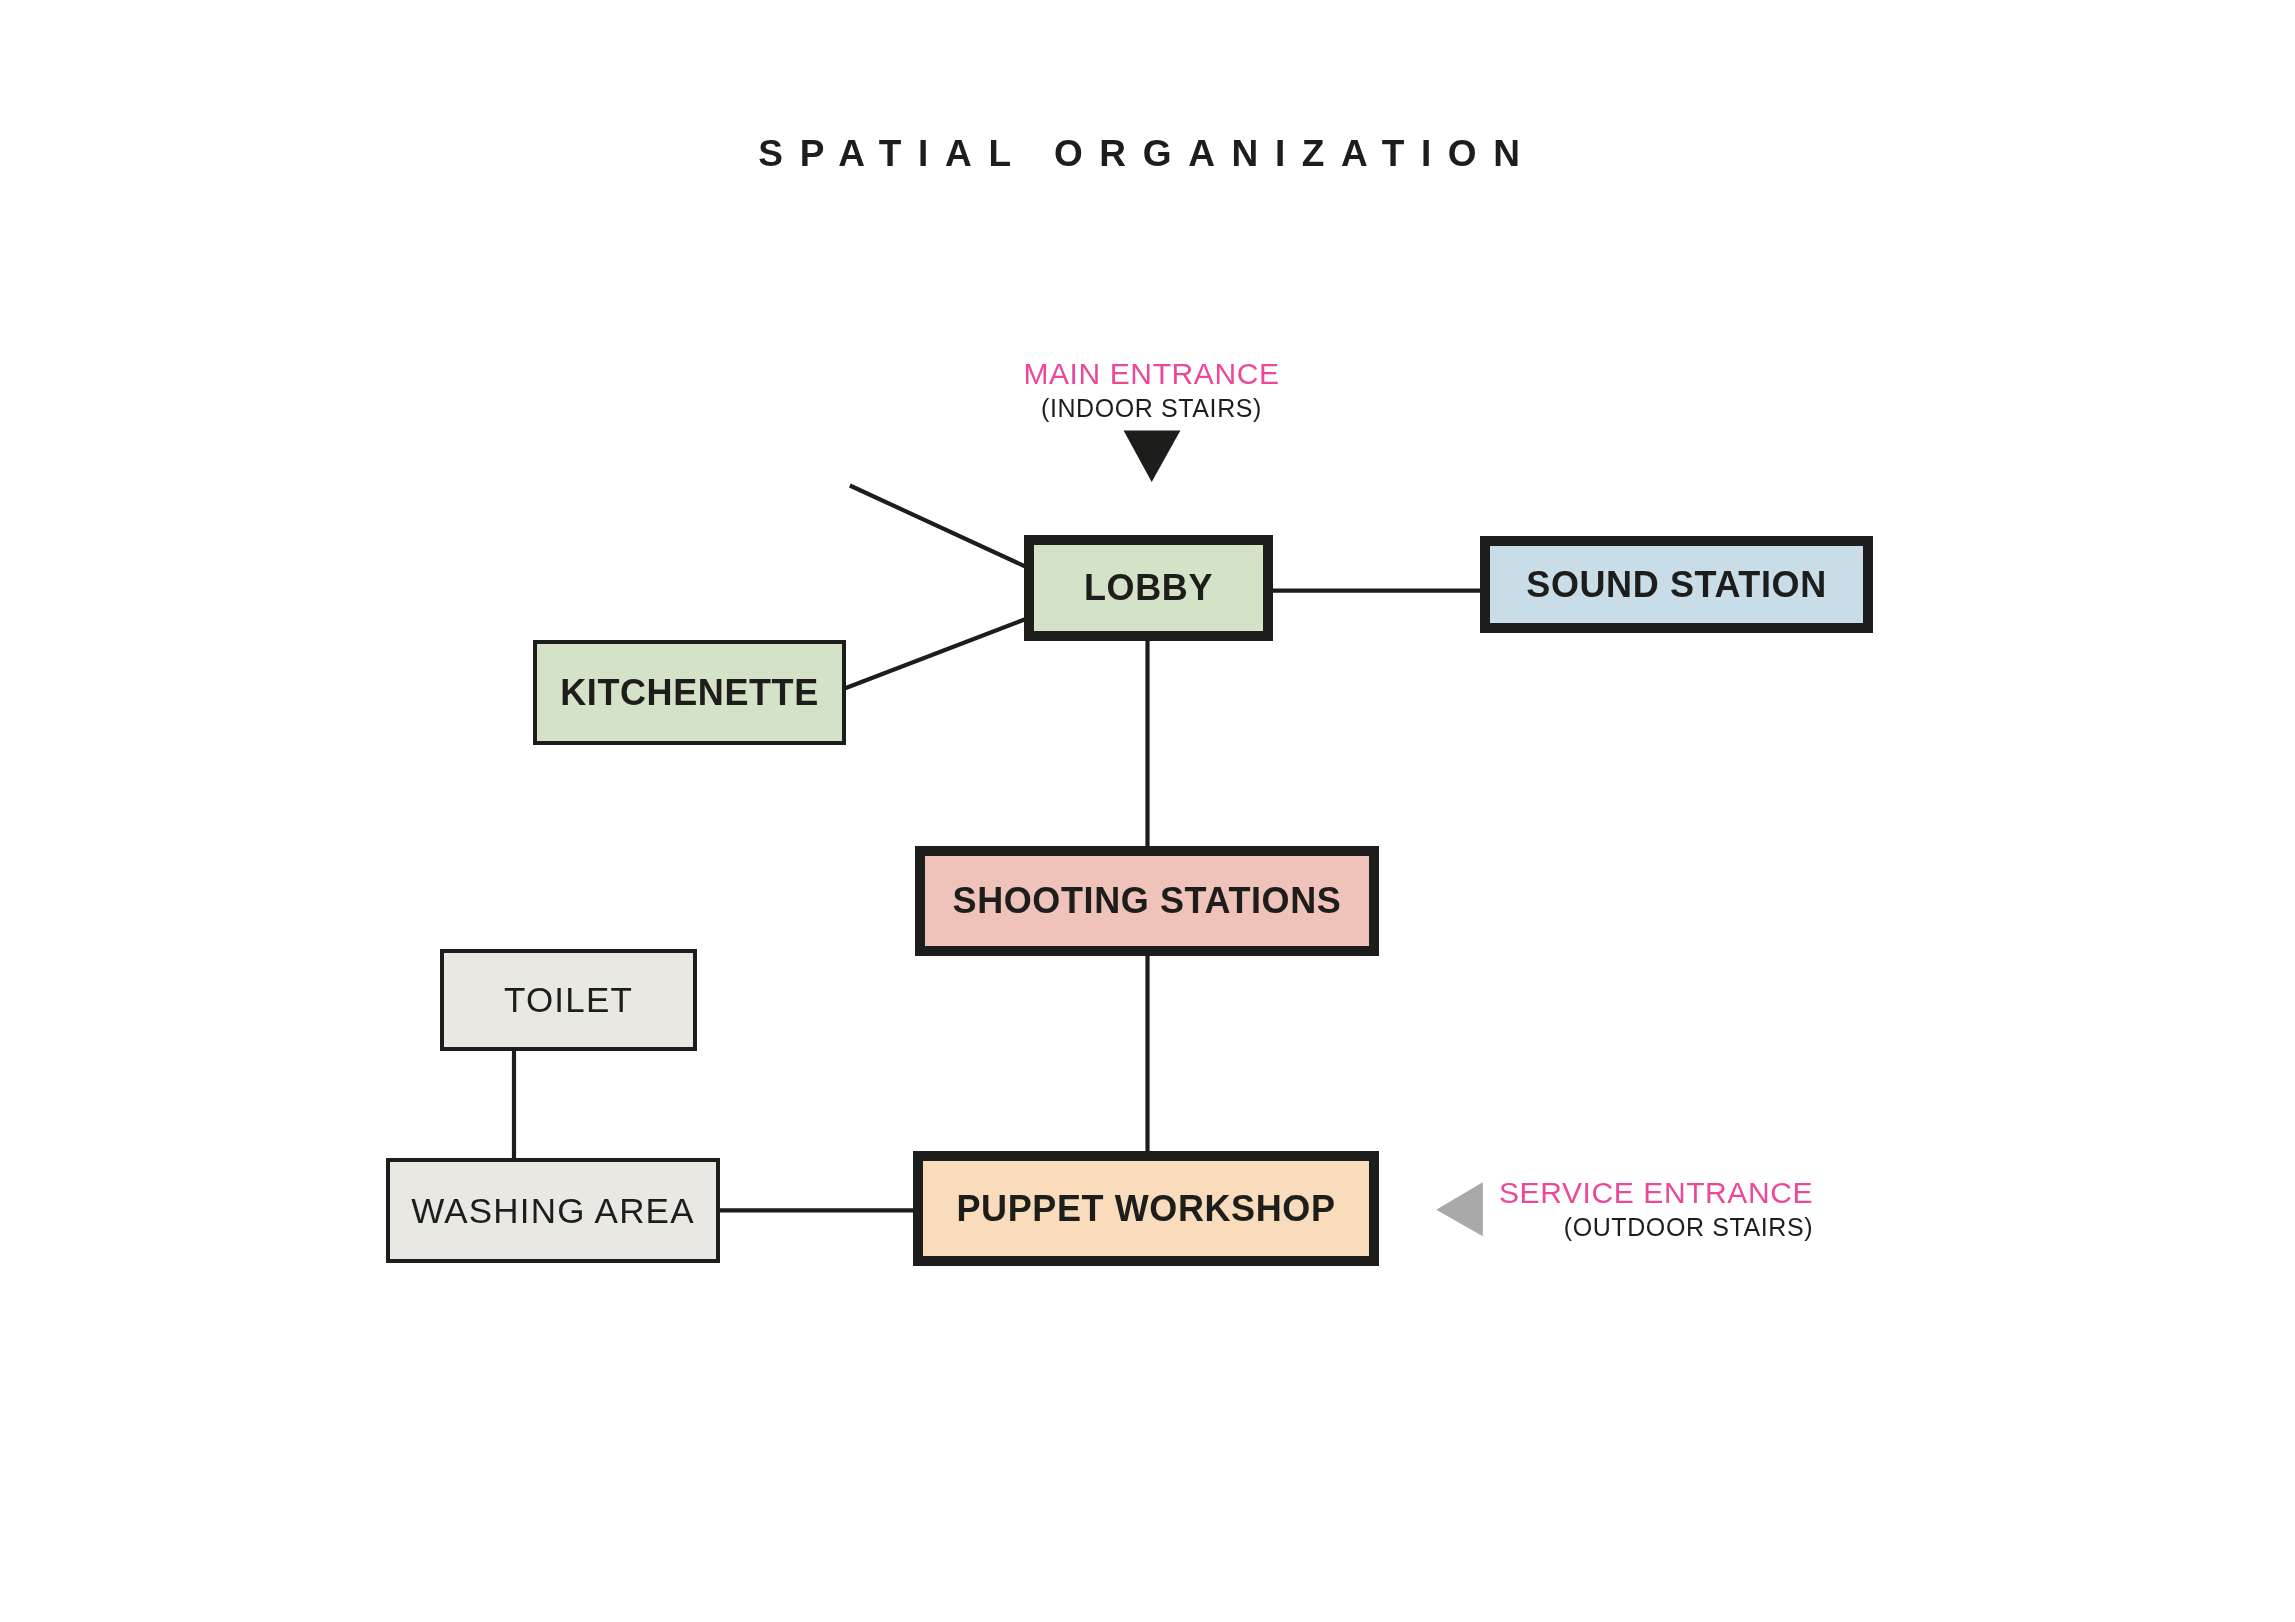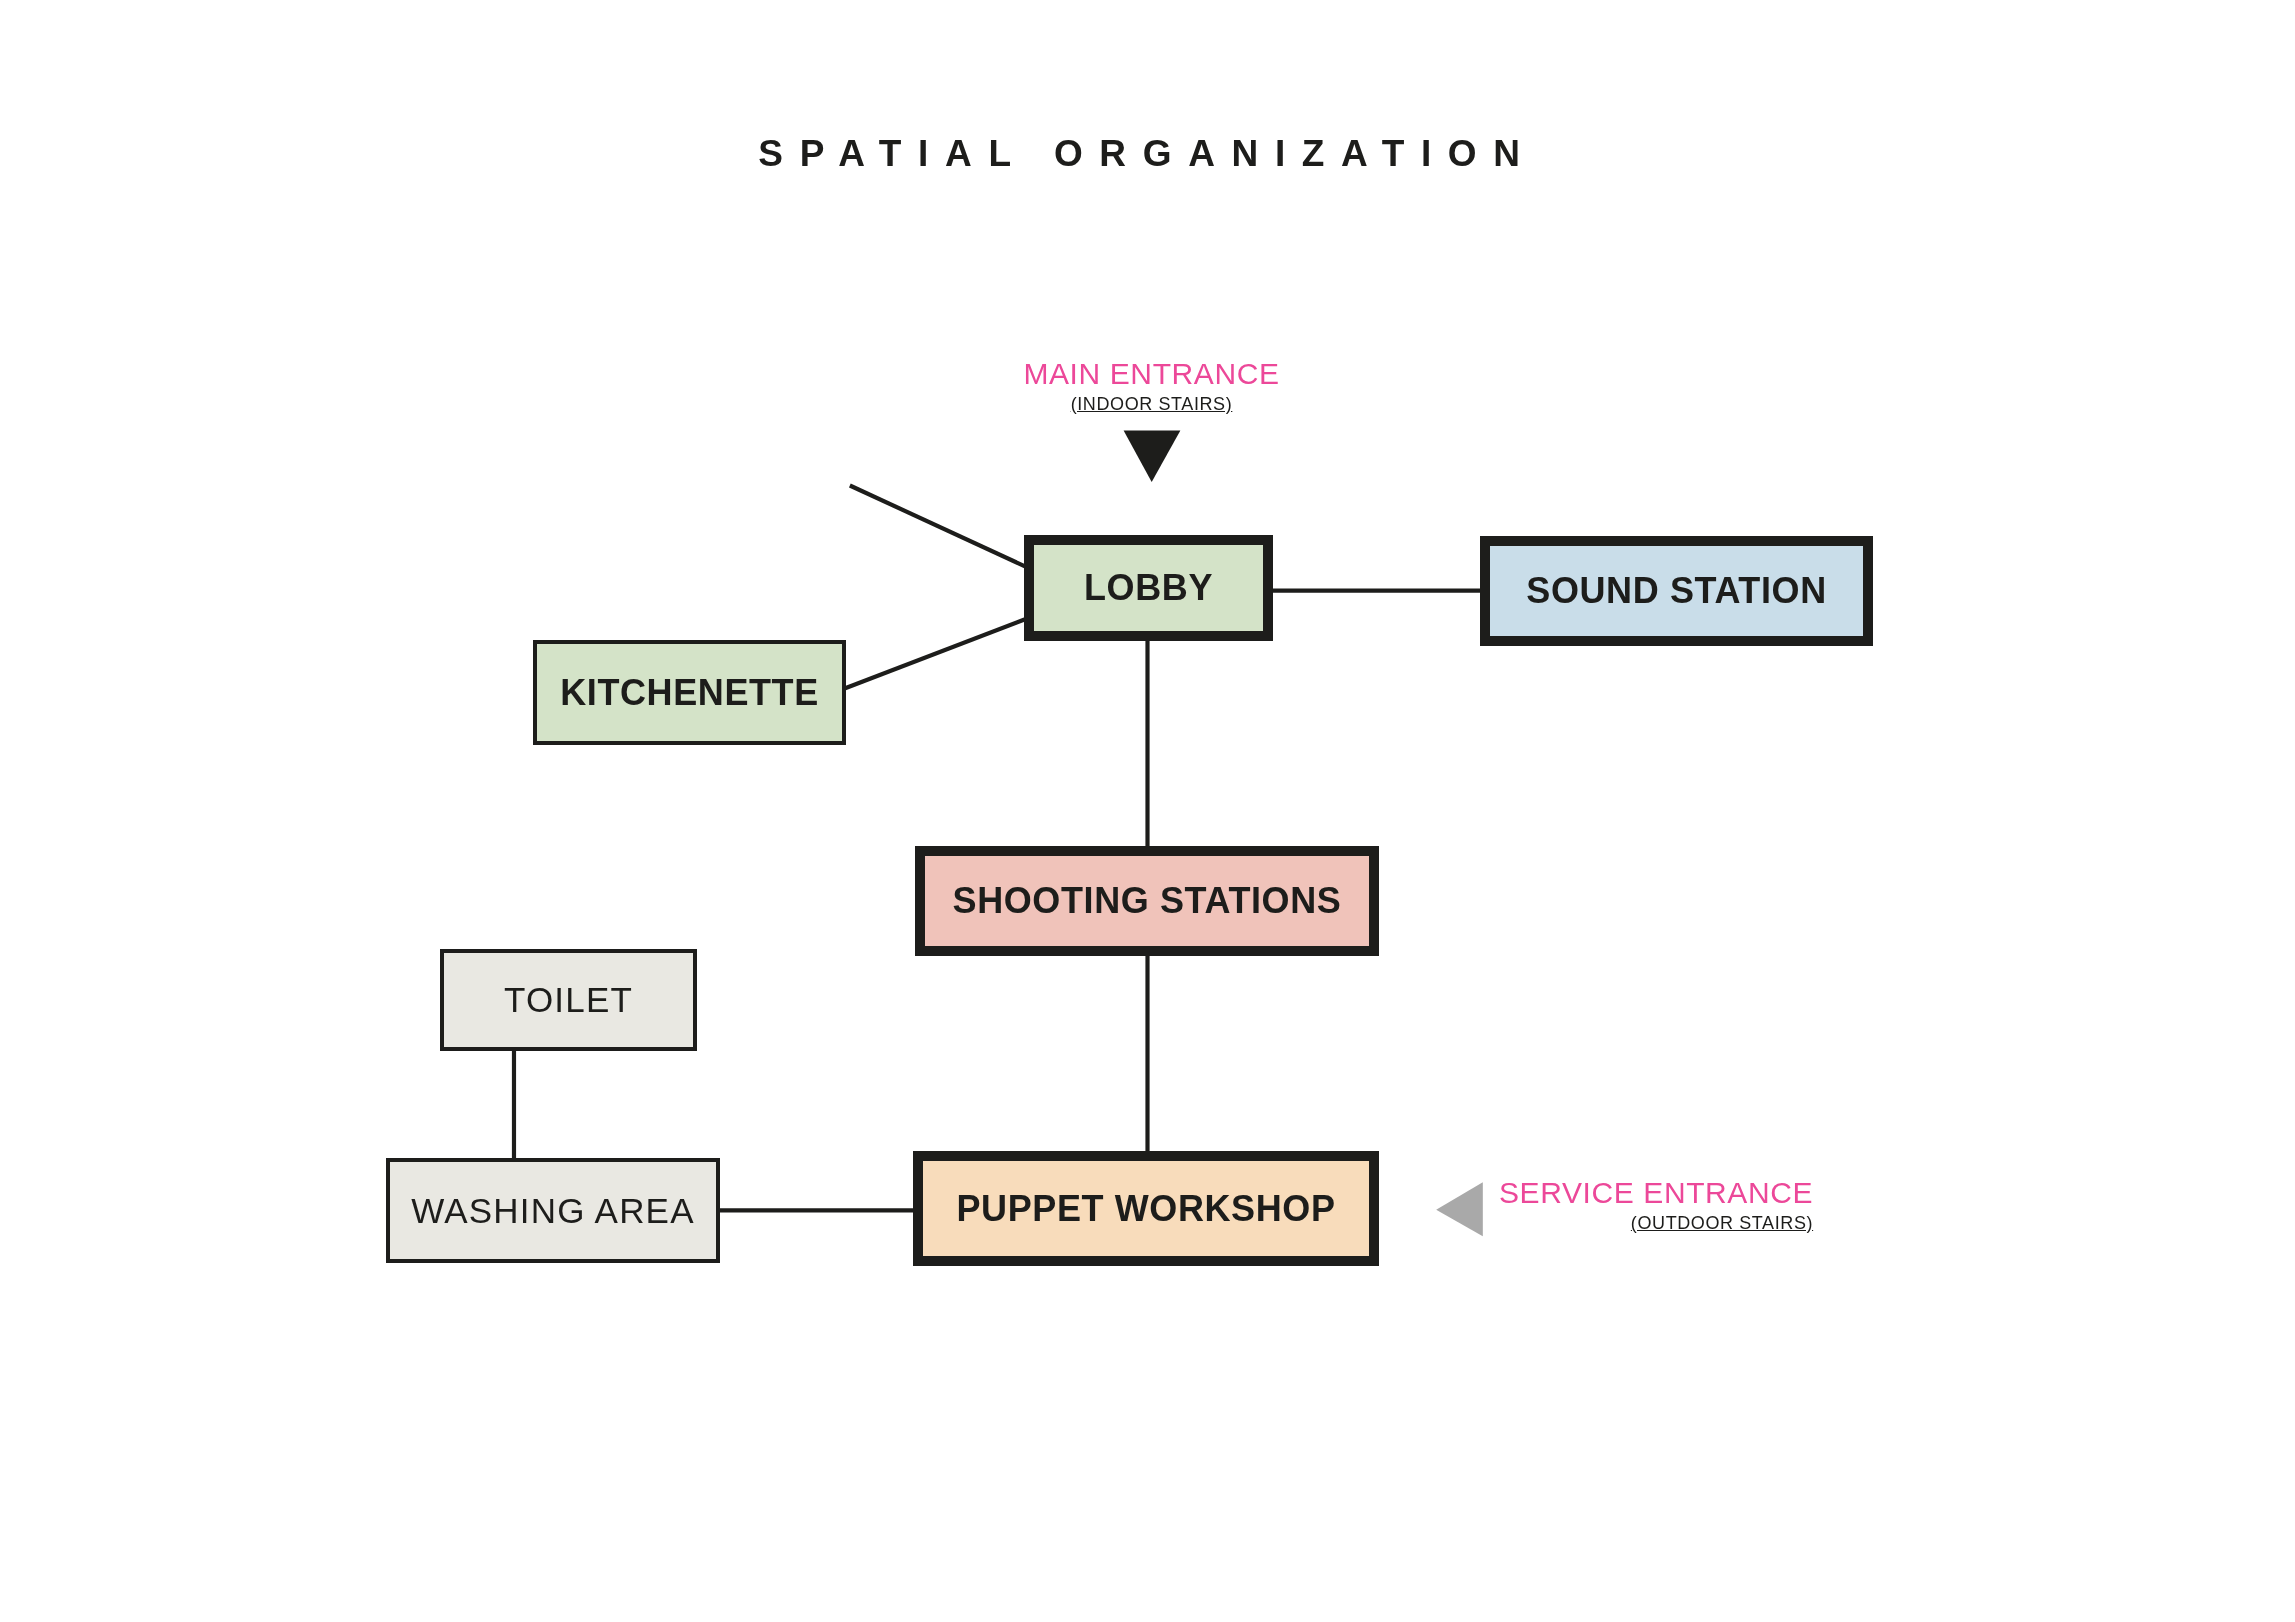--- a/index.html
+++ b/index.html
@@ -38,21 +38,21 @@
   }
   .entrance-main{
     left:968px;top:357px;width:367px;
     text-align:center;
   }
   .entrance-service{
     left:1499px;top:1176px;
     text-align:right;
   }
   .entrance-label{font-size:30px;font-weight:400;color:#ec4899;letter-spacing:0.6px;}
-  .entrance-sublabel{font-size:18px;font-weight:400;color:#1d1d1b;letter-spacing:0.6px;margin-top:2.4px;text-decoration:underline;}
+  .entrance-sublabel{font-size:25px;font-weight:400;color:#1d1d1b;letter-spacing:0.6px;margin-top:2.4px;}
 </style>
 </head>
 <body>
 
 <div class="canvas">
 
   <svg class="connectors" viewBox="0 0 3840 2715" xmlns="http://www.w3.org/2000/svg">
     <line x1="1422" y1="812" x2="1725" y2="952" stroke="#1d1d1b" stroke-width="7"></line>
     <line x1="1412" y1="1152" x2="1725" y2="1032" stroke="#1d1d1b" stroke-width="7"></line>
     <line x1="2125" y1="988" x2="2480" y2="988" stroke="#1d1d1b" stroke-width="7"></line>
@@ -78,21 +78,21 @@
 
 
   <div class="node thin green" style="left:533px;top:640px;width:313px;height:105px;">
     <span class="label-bold">KITCHENETTE</span>
   </div>
 
   <div class="node thick green" style="left:1024px;top:535px;width:249px;height:106px;">
     <span class="label-bold">LOBBY</span>
   </div>
 
-  <div class="node thick blue" style="left:1480px;top:536px;width:393px;height:110px;">
+  <div class="node thick blue" style="left:1480px;top:536px;width:393px;height:97px;">
     <span class="label-bold">SOUND STATION</span>
   </div>
 
   <div class="node thick pink" style="left:915px;top:846px;width:464px;height:110px;">
     <span class="label-bold">SHOOTING STATIONS</span>
   </div>
 
   <div class="node thin gray" style="left:395px;top:949px;width:257px;height:102px;">
     <span class="label-light">TOILET</span>
   </div>

